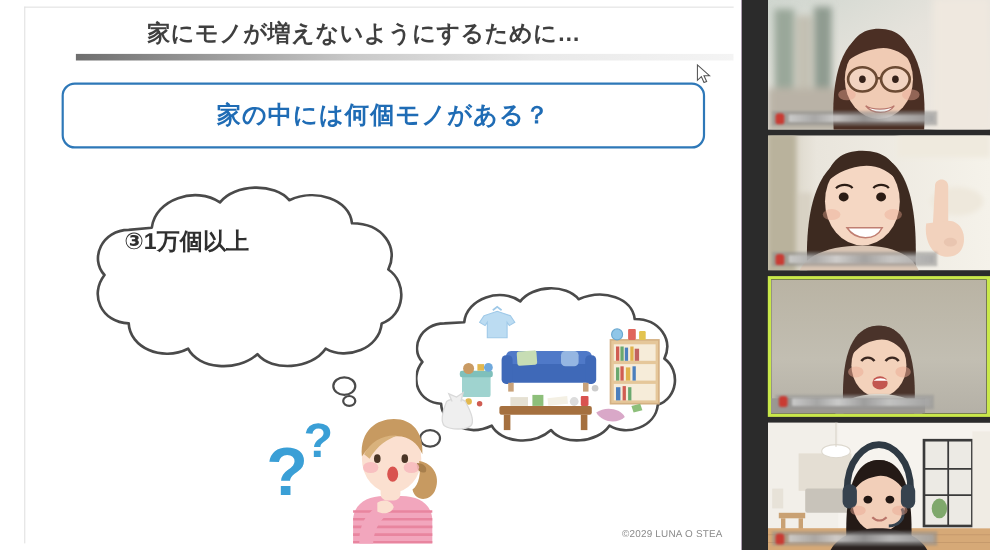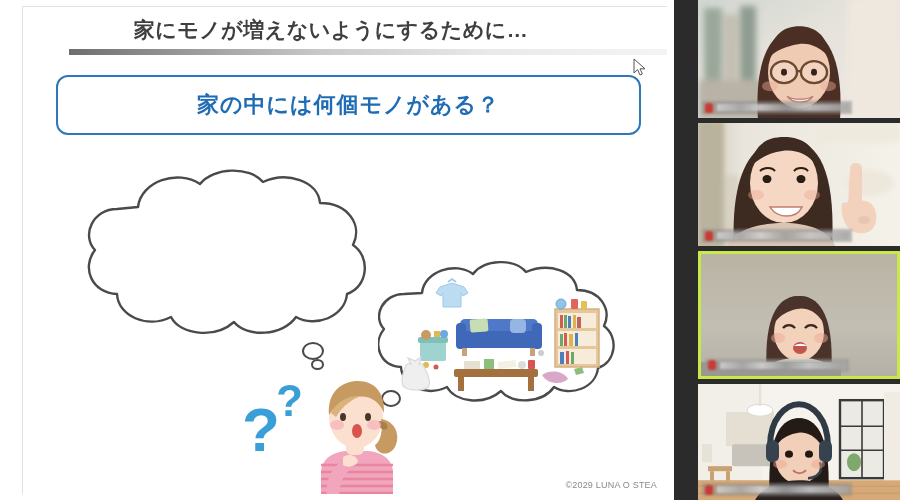--- a/index.html
+++ b/index.html
@@ -239,20 +239,21 @@
       </div>
 
       <div class="options-bubble">
         <svg viewBox="0 0 305 180" xmlns="http://www.w3.org/2000/svg" aria-hidden="true">
           <path d="M63 42 C66 16 103 4 125 19 C138 2 175 1 188 17 C212 6 243 16 245 38
                    C273 38 288 60 278 80 C296 92 293 122 272 129 C270 152 240 163 221 152
                    C208 171 172 173 159 157 C140 174 105 170 96 152 C72 164 43 151 42 129
                    C17 128 6 103 20 85 C6 70 18 44 42 44 Z" fill="#ffffff" stroke="#4a4a4a" stroke-width="2.4" stroke-linejoin="round"></path>
         </svg>
         <div class="options-list">
+          <div>③1万個以上</div>
         </div>
       </div>
       <div class="opt-dot d1"></div>
       <div class="opt-dot d2"></div>
 
       <div class="room-bubble">
         <svg viewBox="0 0 240 145" xmlns="http://www.w3.org/2000/svg" aria-hidden="true">
           <path d="M44 36 C46 14 78 4 95 17 C106 2 137 1 148 15 C171 5 197 14 199 33
                    C222 33 234 52 226 69 C241 80 238 105 220 111 C218 131 192 140 176 130
                    C165 146 134 148 123 134 C106 149 77 145 69 130 C48 140 24 129 23 110

